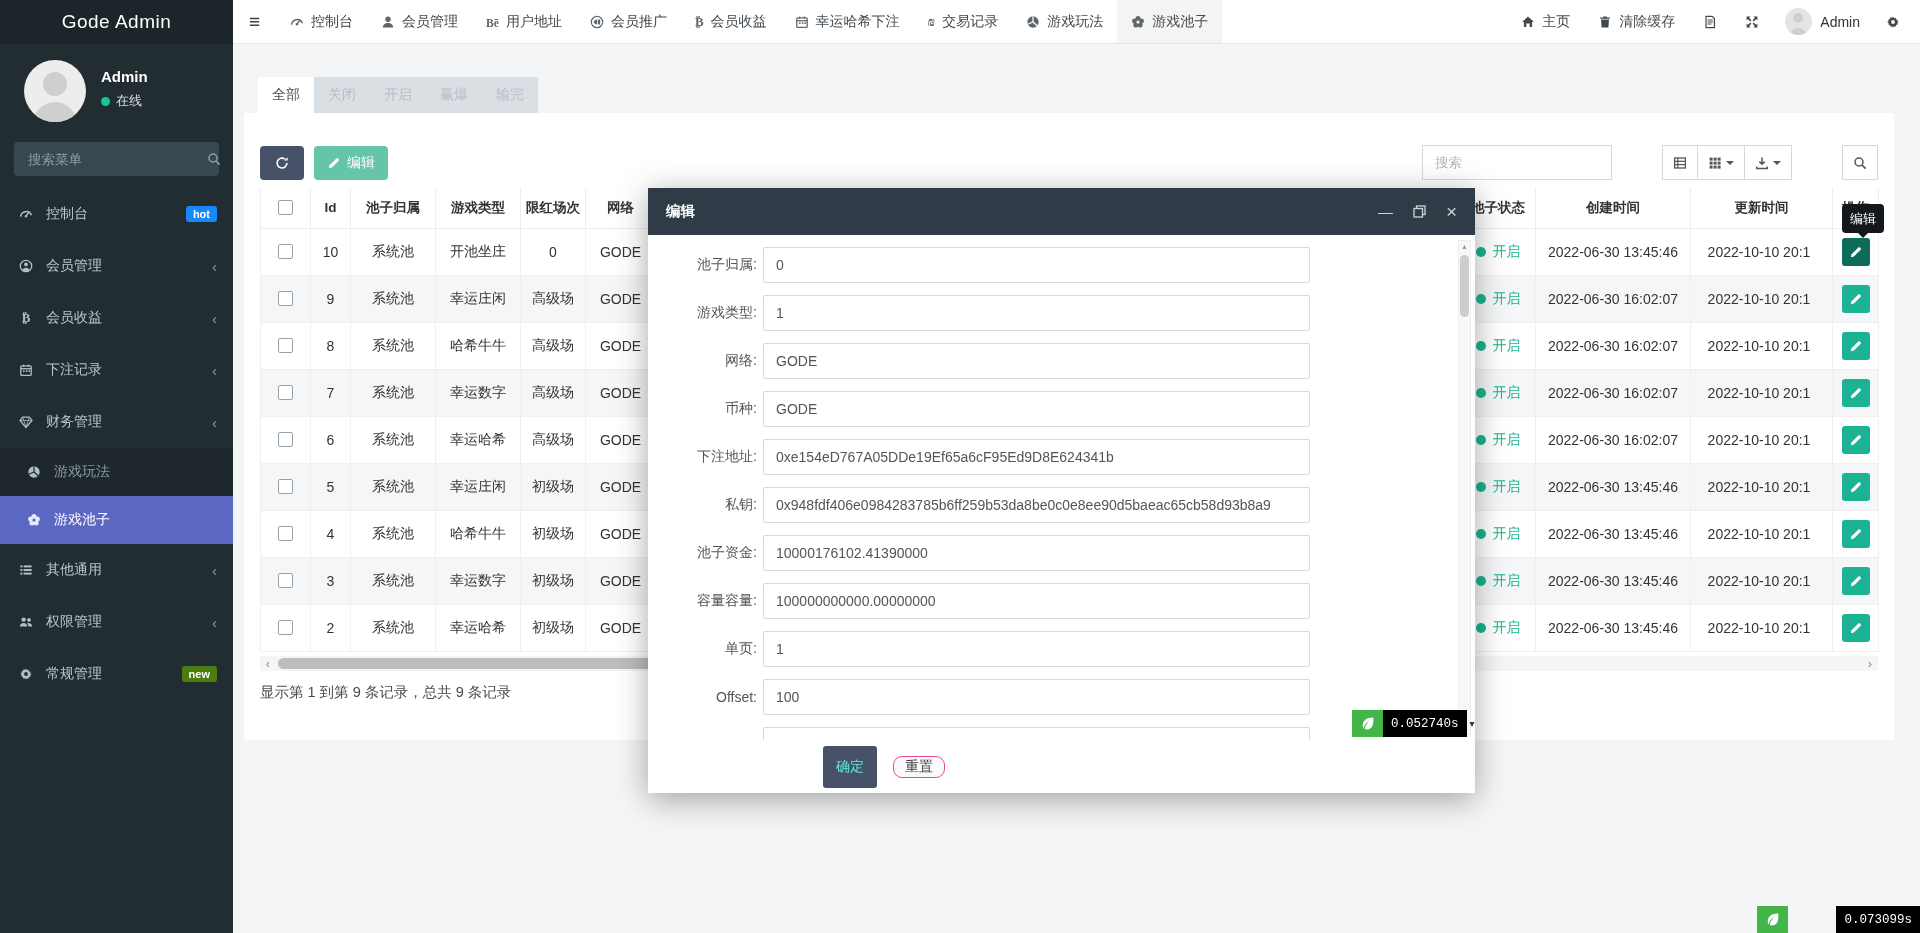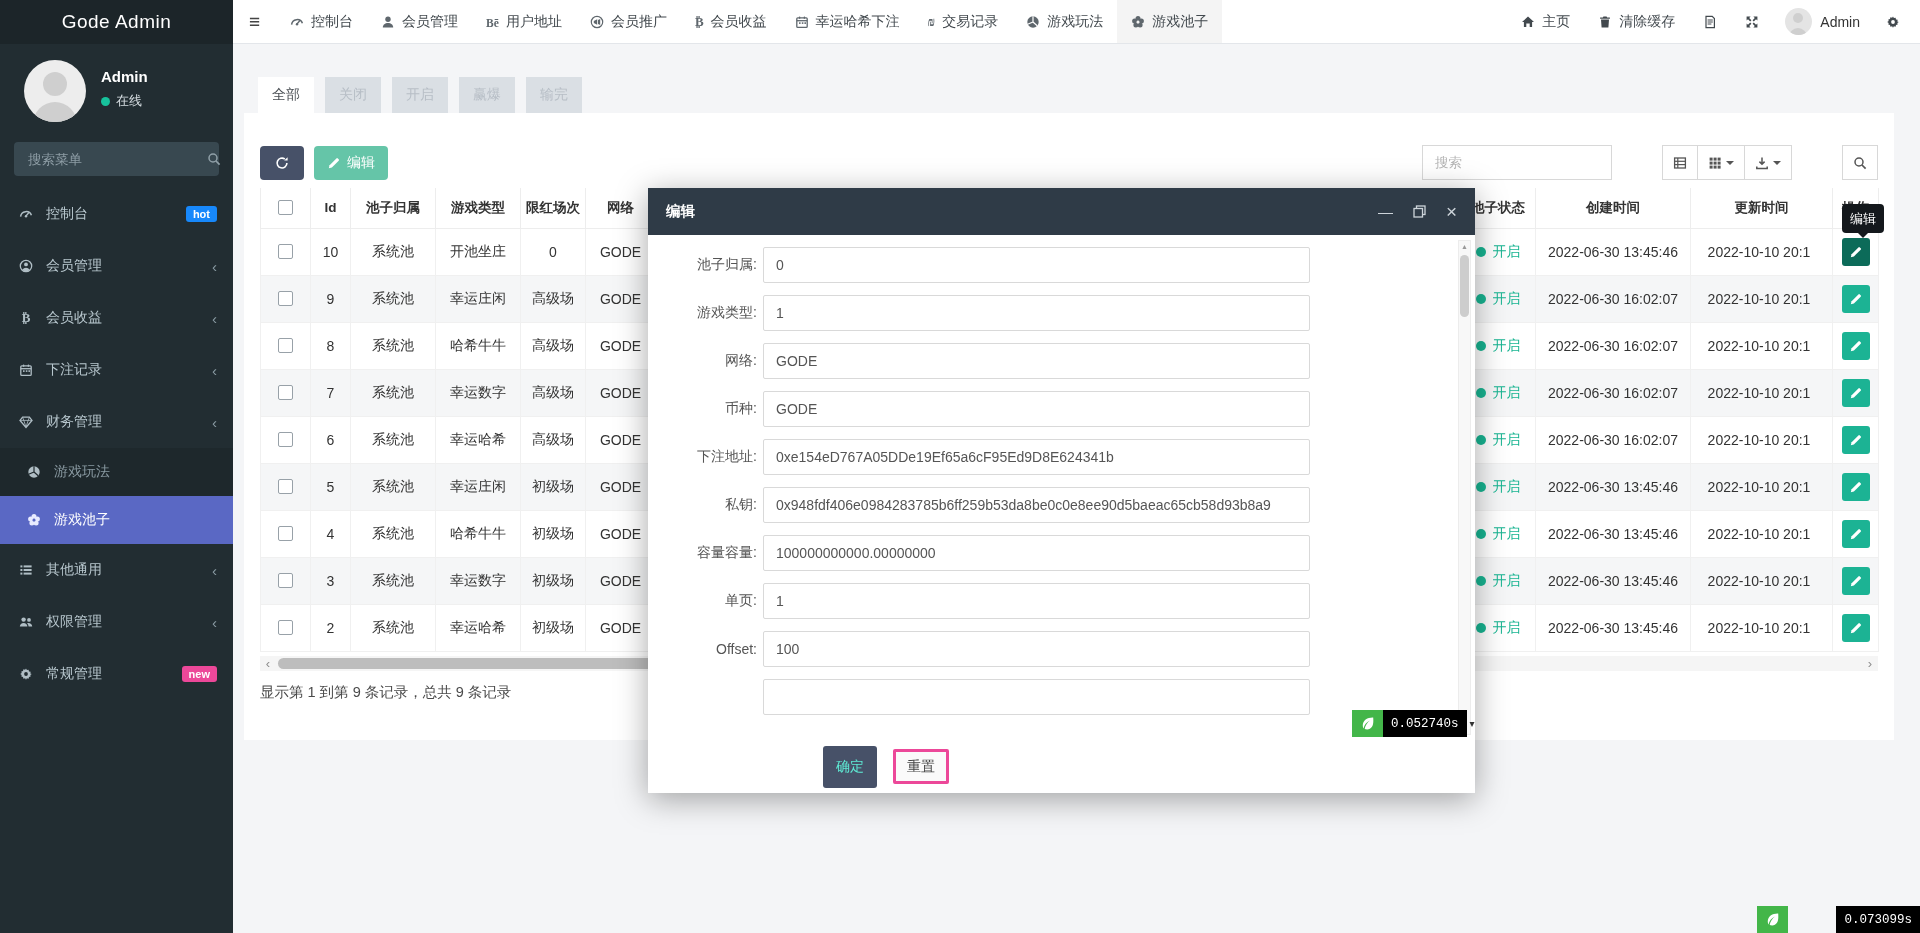--- a/index.html
+++ b/index.html
@@ -45,21 +45,21 @@
   .nitem .nicon{color:#5d6putt469;}
   .nitem.active{background:#f4f4f4;}
   .nav-right{margin-left:auto;display:flex;align-items:center;gap:8px;padding-right:10px;}
   .nitem.small{padding:0 10px;}
   .ticon{font-weight:bold;font-size:11.5px;font-family:"Liberation Serif","DejaVu Serif",serif;}
   .nav-user{display:flex;align-items:center;gap:8px;padding:0 8px;cursor:pointer;}
   .avatar.mini{width:27px;height:27px;background:#e4e4e4;}
   .avatar.mini .head{width:10px;height:10px;top:5px;left:8px;}
   .avatar.mini .torso{width:18px;height:9px;left:4px;}
   
-  .tabs{position:absolute;left:258px;top:77px;display:flex;gap:11px;z-index:3;}
+  .tabs{position:absolute;left:258px;top:77px;display:flex;z-index:3;}
   .tab{width:56px;height:36px;display:flex;align-items:center;justify-content:center;
     background:#dadfe4;color:#b7bec6;font-size:14px;cursor:pointer;}
   .tab.active{background:#fff;color:#4a4f54;}
   
   .panel{position:absolute;left:244px;top:113px;width:1650px;height:627px;background:#fff;z-index:2;}
   .toolbar{position:absolute;left:16px;top:32px;right:16px;height:35px;display:flex;align-items:center;}
   .btn{border:none;border-radius:4px;display:flex;align-items:center;justify-content:center;
     gap:6px;cursor:pointer;font-size:14px;}
   .btn-refresh{width:44px;height:34px;background:#475168;color:#fff;}
   .btn-edit-tool{height:34px;padding:0 13px;background:#65c5a8;color:#fff;margin-left:10px;}
@@ -107,21 +107,21 @@
   .field label{width:109px;flex:none;text-align:right;color:#555;font-size:14px;}
   .field input{margin-left:6px;width:547px;height:36px;border:1px solid #d9d9d9;border-radius:2px;
     padding:0 12px;font-size:14px;color:#555;outline:none;background:#fff;}
   .modal-scrollbar{position:absolute;right:4px;top:52px;bottom:58px;width:13px;background:#f8f8f8;
     border:1px solid #ececec;}
   .msb-up{position:absolute;top:2px;left:0;right:0;text-align:center;font-size:7px;color:#999;}
   .msb-thumb{position:absolute;top:14px;left:1px;width:9px;height:62px;background:#cdcdcd;border-radius:5px;cursor:pointer;}
   .modal-footer{position:absolute;left:0;right:0;bottom:0;height:53px;display:flex;align-items:center;
     gap:16px;padding-left:175px;background:#fff;}
   .btn-confirm{height:42px;padding:0 13px;background:#475168;color:#5eead4;border-radius:3px;}
-  .btn-reset{height:35px;padding:0 11px;background:#fafafa;border:3px solid #ec4899;color:#444;border-radius:2px;}
+  .btn-reset{height:22px;padding:0 11px;background:#fafafa;border:1px solid #ec4899;color:#444;border-radius:9px;}
   
   .timer{display:flex;align-items:center;cursor:pointer;}
   .leaf-box{width:31px;height:27px;background:#43b649;display:flex;align-items:center;justify-content:center;flex:none;}
   .time-box{height:27px;background:#000;color:#fff;display:flex;align-items:center;padding:0 8px;
     font-family:"Liberation Mono","DejaVu Sans Mono",monospace;font-size:12.5px;}
   .timer-modal{position:absolute;left:1352px;top:710px;z-index:30;}
   .timer-caret{color:#333;font-size:10px;margin-left:3px;}
   .timer-page{position:absolute;right:0px;bottom:0px;z-index:30;gap:48px;}
   
   .tooltip-edit{position:absolute;left:1842px;top:204px;min-width:42px;height:29px;background:#14181c;
@@ -265,21 +265,21 @@
           <span class="chev ">‹</span>
         </div>
         <div class="mitem">
           <span class="micon" style="--bg:#222d32">
             <svg width="14" height="14" viewBox="0 0 14 14" fill="currentColor">
               <path d="M7 1.6l.9 1.5 1.7-.4.4 1.7 1.7.4-.4 1.7L12.8 7l-1.5.9.4 1.7-1.7.4-.4 1.7-1.7-.4L7 12.8l-.9-1.5-1.7.4-.4-1.7-1.7-.4.4-1.7L1.2 7l1.5-.9-.4-1.7 1.7-.4.4-1.7 1.7.4z"></path>
               <circle cx="7" cy="7" r="1.9" fill="var(--bg,#fff)"></circle>
             </svg>
           </span>
           <span class="mlabel">常规管理</span>
-          <span class="badge" style="background:#ec4899">new</span>
+          <span class="badge" style="background:#4d7c0f">new</span>
         </div>
       </nav>
   </aside>
 
   <header class="topnav">
     <div class="burger">≡</div>
     <nav class="nav-left" id="top-menu">
         <div class="nitem">
           <span class="nicon" style="--bg:#fff;color:#5f676d;">
             <svg width="14" height="14" viewBox="0 0 14 14" fill="currentColor">
@@ -752,20 +752,24 @@
         </div>
         <div class="field">
           <label>下注地址:</label>
           <input value="0xe154eD767A05DDe19Ef65a6cF95Ed9D8E624341b" style="">
         </div>
         <div class="field">
           <label>私钥:</label>
           <input value="0x948fdf406e0984283785b6ff259b53da8be0c0e8ee90d5baeac65cb58d93b8a9" style="">
         </div>
         <div class="field">
+          <label>池子资金:</label>
+          <input value="10000176102.41390000" style="">
+        </div>
+        <div class="field">
           <label>容量容量:</label>
           <input value="100000000000.00000000" style="">
         </div>
         <div class="field">
           <label>单页:</label>
           <input value="1" style="">
         </div>
         <div class="field">
           <label>Offset:</label>
           <input value="100" style="">

